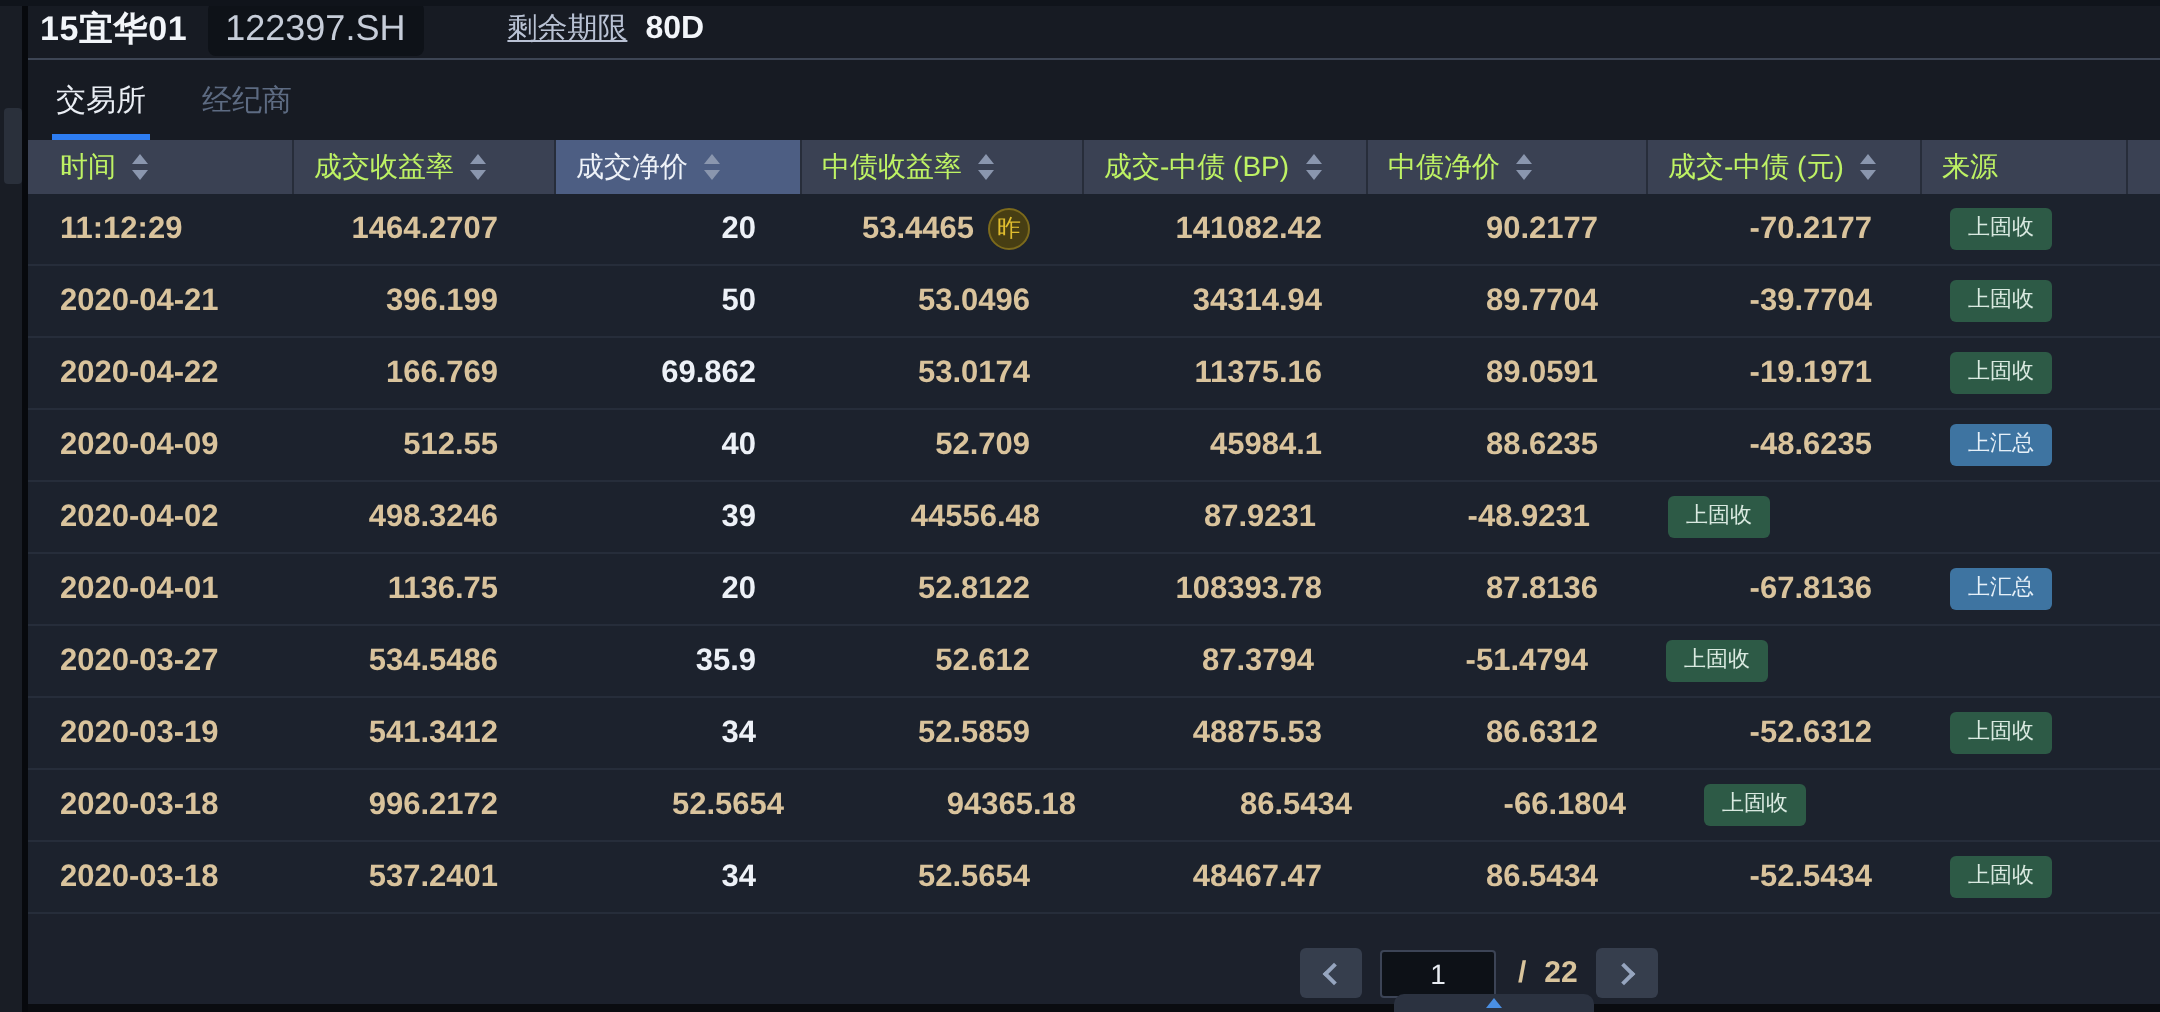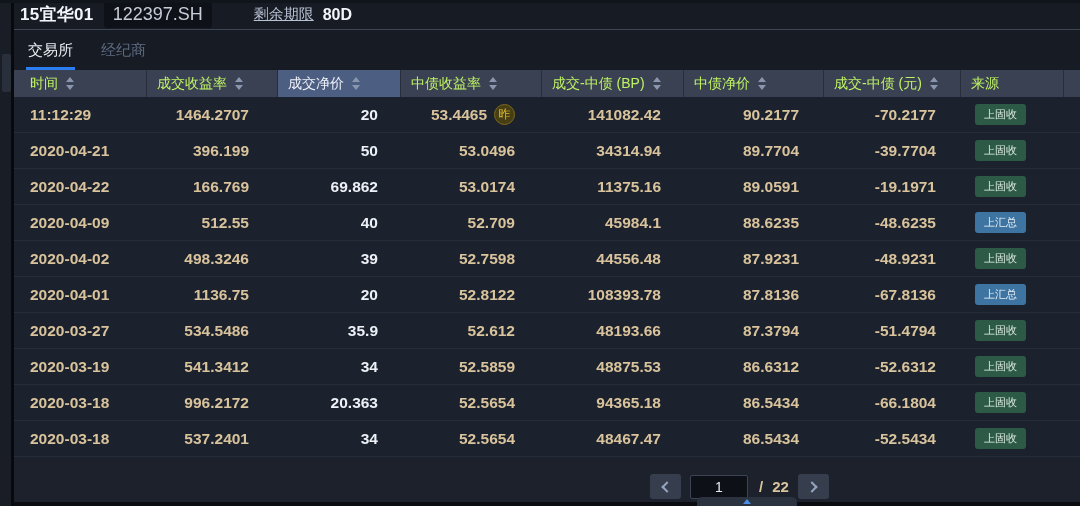--- a/index.html
+++ b/index.html
@@ -203,23 +203,20 @@
           <div class="cell ar tan pr24 w5">88.6235</div>
           <div class="cell ar tan pr24 w6">-48.6235</div>
           <div class="cell c-source w7">
             <div class="src-badge src-blue">上汇总</div>
           </div>
         </div>
         <div class="row">
           <div class="cell al tan w0">2020-04-02</div>
           <div class="cell ar tan pr28 w1">498.3246</div>
           <div class="cell ar white pr22 w2">39</div>
-          <div class="cell ar tan pr26 w3">
-            <div class="">52.7598</div>
-          </div>
           <div class="cell ar tan pr22 w4">44556.48</div>
           <div class="cell ar tan pr24 w5">87.9231</div>
           <div class="cell ar tan pr24 w6">-48.9231</div>
           <div class="cell c-source w7">
             <div class="src-badge src-green">上固收</div>
           </div>
         </div>
         <div class="row">
           <div class="cell al tan w0">2020-04-01</div>
           <div class="cell ar tan pr28 w1">1136.75</div>
@@ -234,21 +231,20 @@
             <div class="src-badge src-blue">上汇总</div>
           </div>
         </div>
         <div class="row">
           <div class="cell al tan w0">2020-03-27</div>
           <div class="cell ar tan pr28 w1">534.5486</div>
           <div class="cell ar white pr22 w2">35.9</div>
           <div class="cell ar tan pr26 w3">
             <div class="">52.612</div>
           </div>
-          <div class="cell ar tan pr22 w4">48193.66</div>
           <div class="cell ar tan pr24 w5">87.3794</div>
           <div class="cell ar tan pr24 w6">-51.4794</div>
           <div class="cell c-source w7">
             <div class="src-badge src-green">上固收</div>
           </div>
         </div>
         <div class="row">
           <div class="cell al tan w0">2020-03-19</div>
           <div class="cell ar tan pr28 w1">541.3412</div>
           <div class="cell ar white pr22 w2">34</div>
@@ -258,21 +254,20 @@
           <div class="cell ar tan pr22 w4">48875.53</div>
           <div class="cell ar tan pr24 w5">86.6312</div>
           <div class="cell ar tan pr24 w6">-52.6312</div>
           <div class="cell c-source w7">
             <div class="src-badge src-green">上固收</div>
           </div>
         </div>
         <div class="row">
           <div class="cell al tan w0">2020-03-18</div>
           <div class="cell ar tan pr28 w1">996.2172</div>
-          <div class="cell ar white pr22 w2">20.363</div>
           <div class="cell ar tan pr26 w3">
             <div class="">52.5654</div>
           </div>
           <div class="cell ar tan pr22 w4">94365.18</div>
           <div class="cell ar tan pr24 w5">86.5434</div>
           <div class="cell ar tan pr24 w6">-66.1804</div>
           <div class="cell c-source w7">
             <div class="src-badge src-green">上固收</div>
           </div>
         </div>

